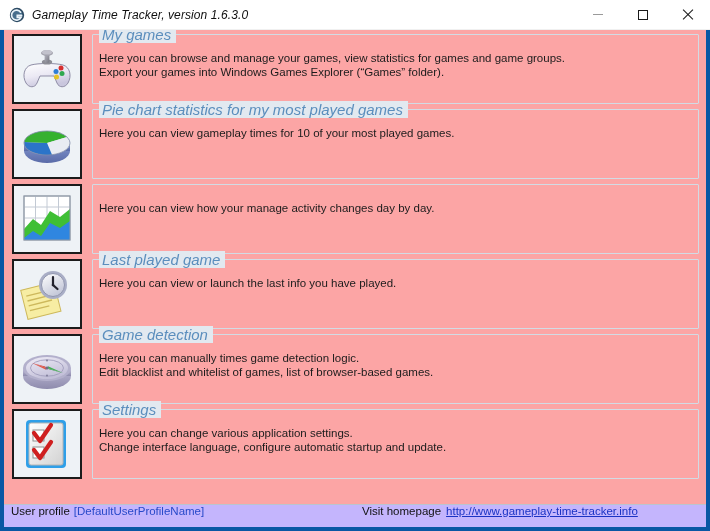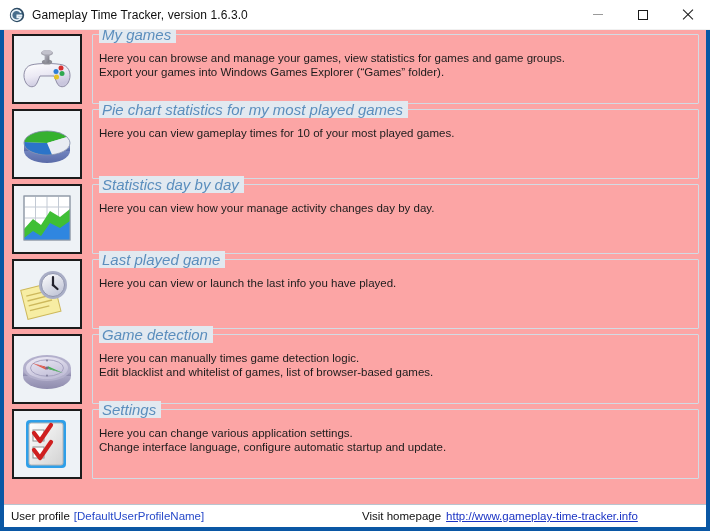--- a/index.html
+++ b/index.html
@@ -45,20 +45,21 @@
     width: 16px;
     height: 16px;
     flex: 0 0 auto;
     margin-right: 7px;
   }
   .title-text {
     font-size: 12px;
     color: #101010;
     white-space: nowrap;
     letter-spacing: 0.1px;
+    font-style: italic;
   }
   .win-buttons {
     display: flex;
     height: 29px;
     flex: 0 0 auto;
   }
   .win-btn {
     width: 45px;
     height: 29px;
     display: flex;
@@ -161,24 +162,23 @@
     color: #1c1c1c;
     line-height: 14px;
     white-space: nowrap;
   }
 
   
   .statusbar {
     flex: 0 0 auto;
     height: 22px;
     margin: 0 4px 4px 4px;
-    background: #ffffff;
+    background: #c4b5fd;
     border-top: 1px solid #b9c4cf;
     display: flex;
-    align-items: center;
     font-size: 11.5px;
     color: #101010;
     position: relative;
   }
   .status-left {
     padding-left: 7px;
     white-space: nowrap;
   }
   .status-right {
     position: absolute;
@@ -303,21 +303,20 @@
             <line x1="5" y1="16" x2="51" y2="16"></line>
             <line x1="5" y1="27" x2="51" y2="27"></line>
             <line x1="5" y1="38" x2="51" y2="38"></line>
           </g>
           <path d="M5 44 L14 36 L22 41 L31 28 L41 33 L51 26 L51 49 L5 49 Z" fill="#2f86e0"></path>
           <path d="M5 38 L14 28 L22 34 L31 20 L41 26 L51 18 L51 30 L41 37 L31 32 L22 45 L14 40 L5 47 Z" fill="#3fbf35"></path>
           <rect x="5" y="5" width="46" height="44" fill="none" stroke="#8e98a6" stroke-width="1"></rect>
         </svg>
       </div>
       <div class="group">
-        <div class="group-title">Statistics day by day</div>
         <div class="group-body">
           <div class="desc-line">Here you can view how your manage activity changes day by day.</div>
         </div>
       </div>
     </div>
 
     <div class="row">
       <div class="icon-box">
         <svg width="58" height="58" viewBox="0 0 58 58">
           <defs>

